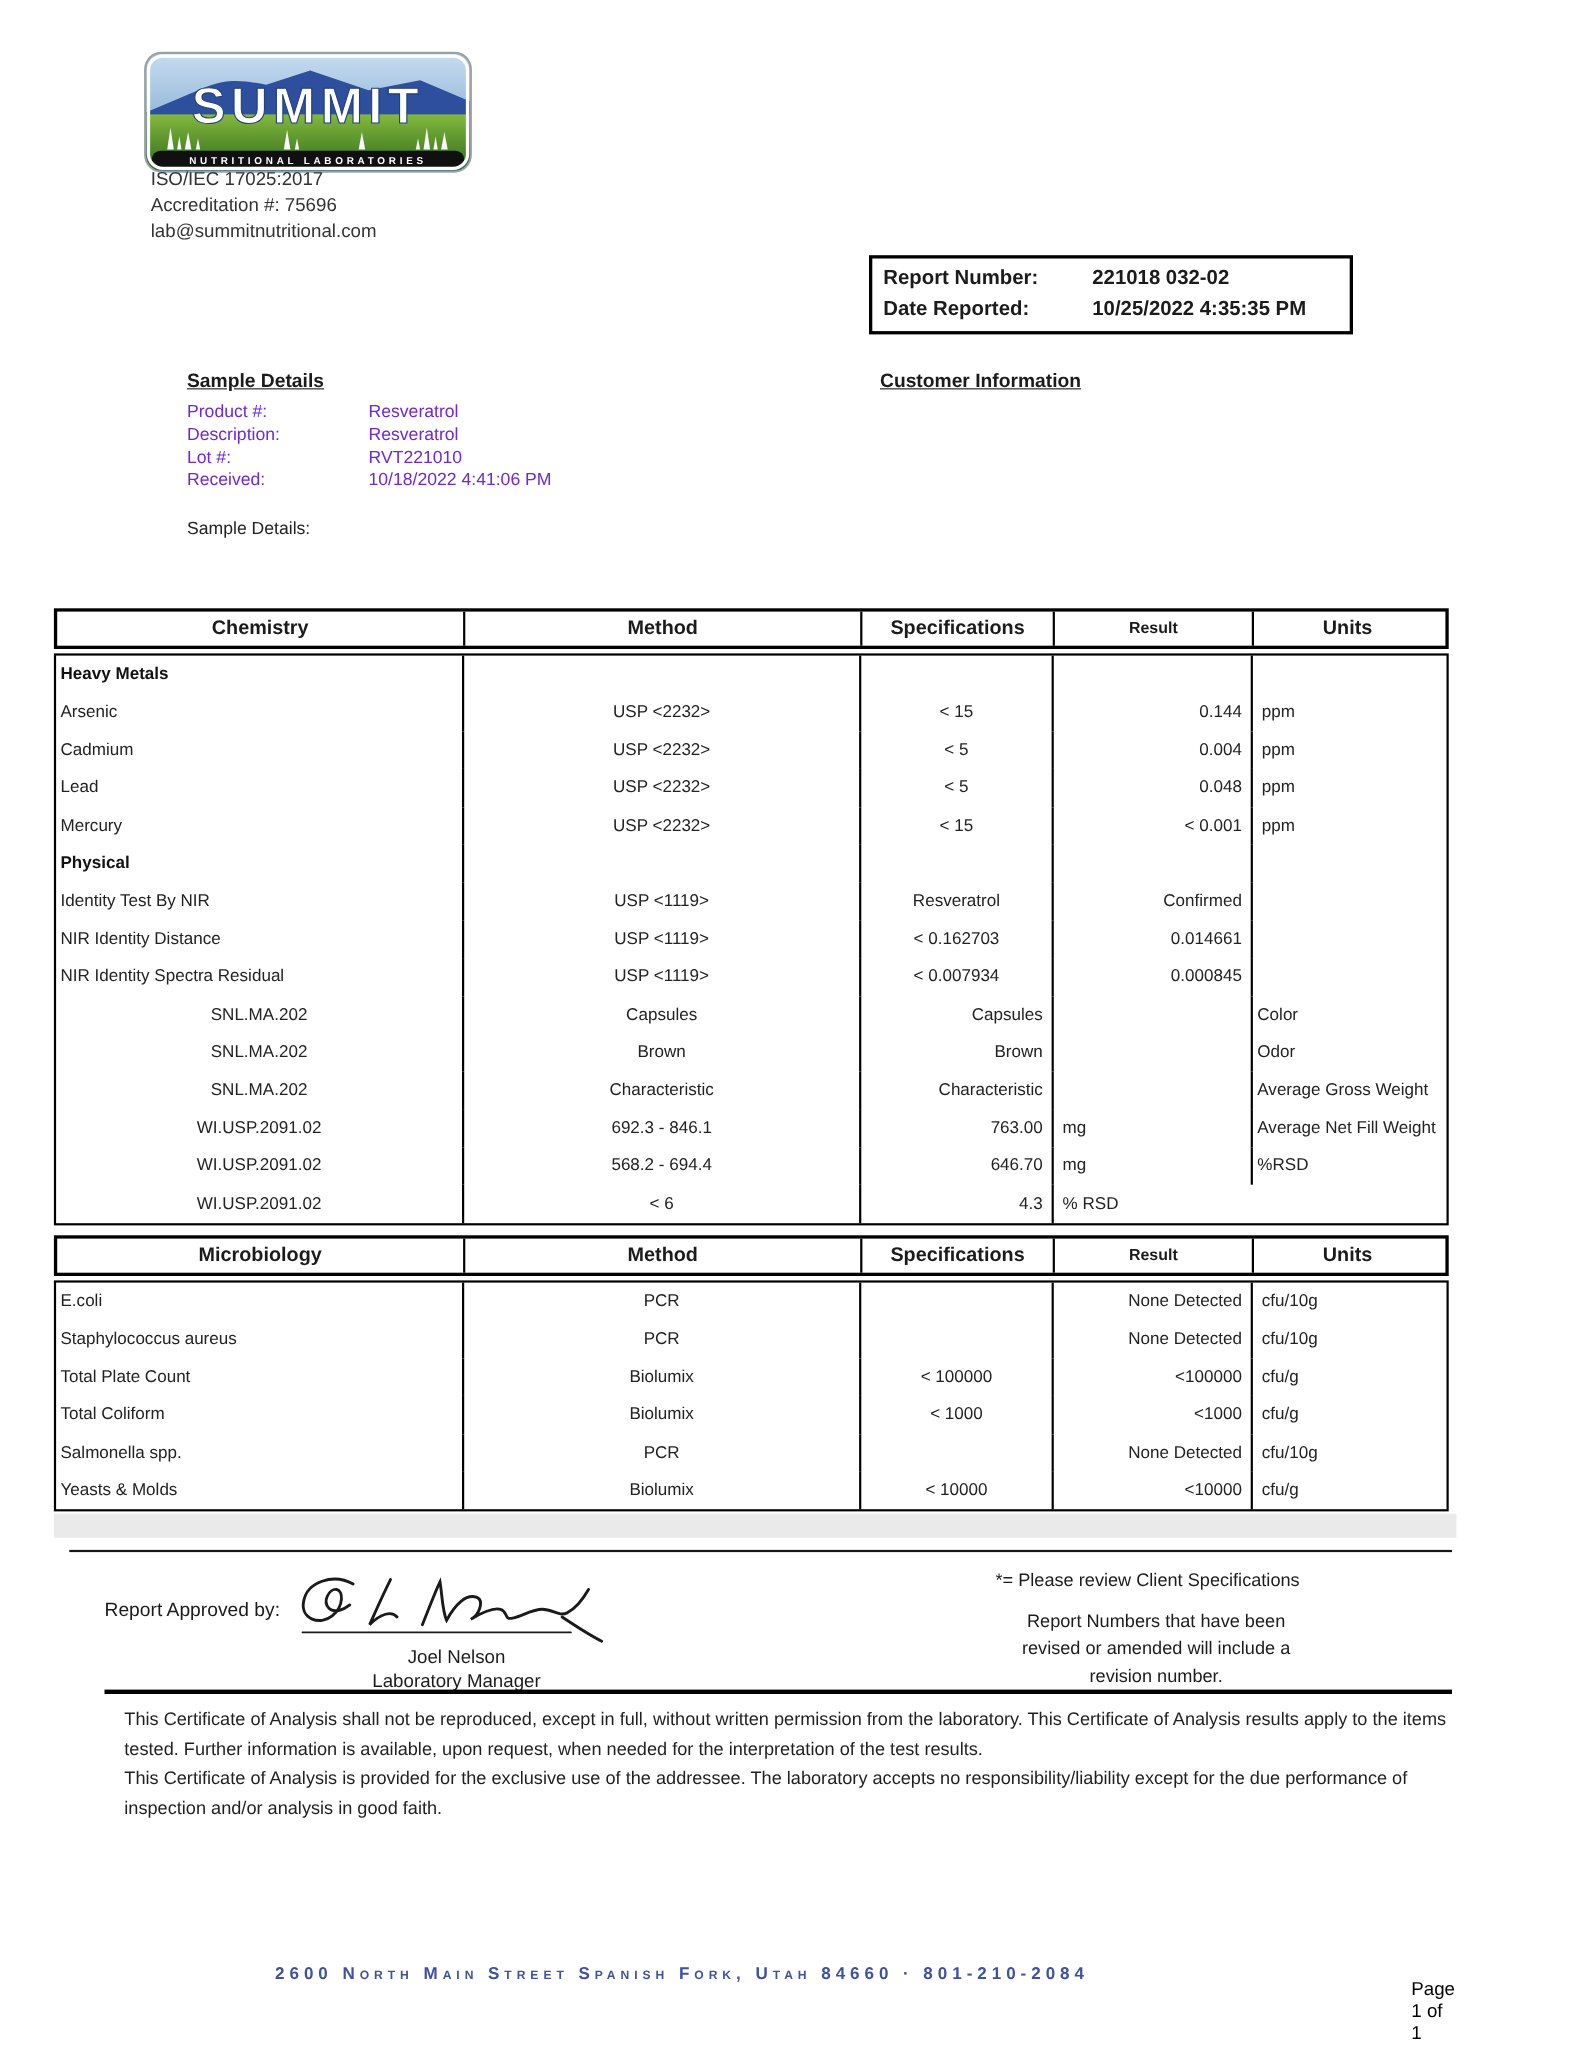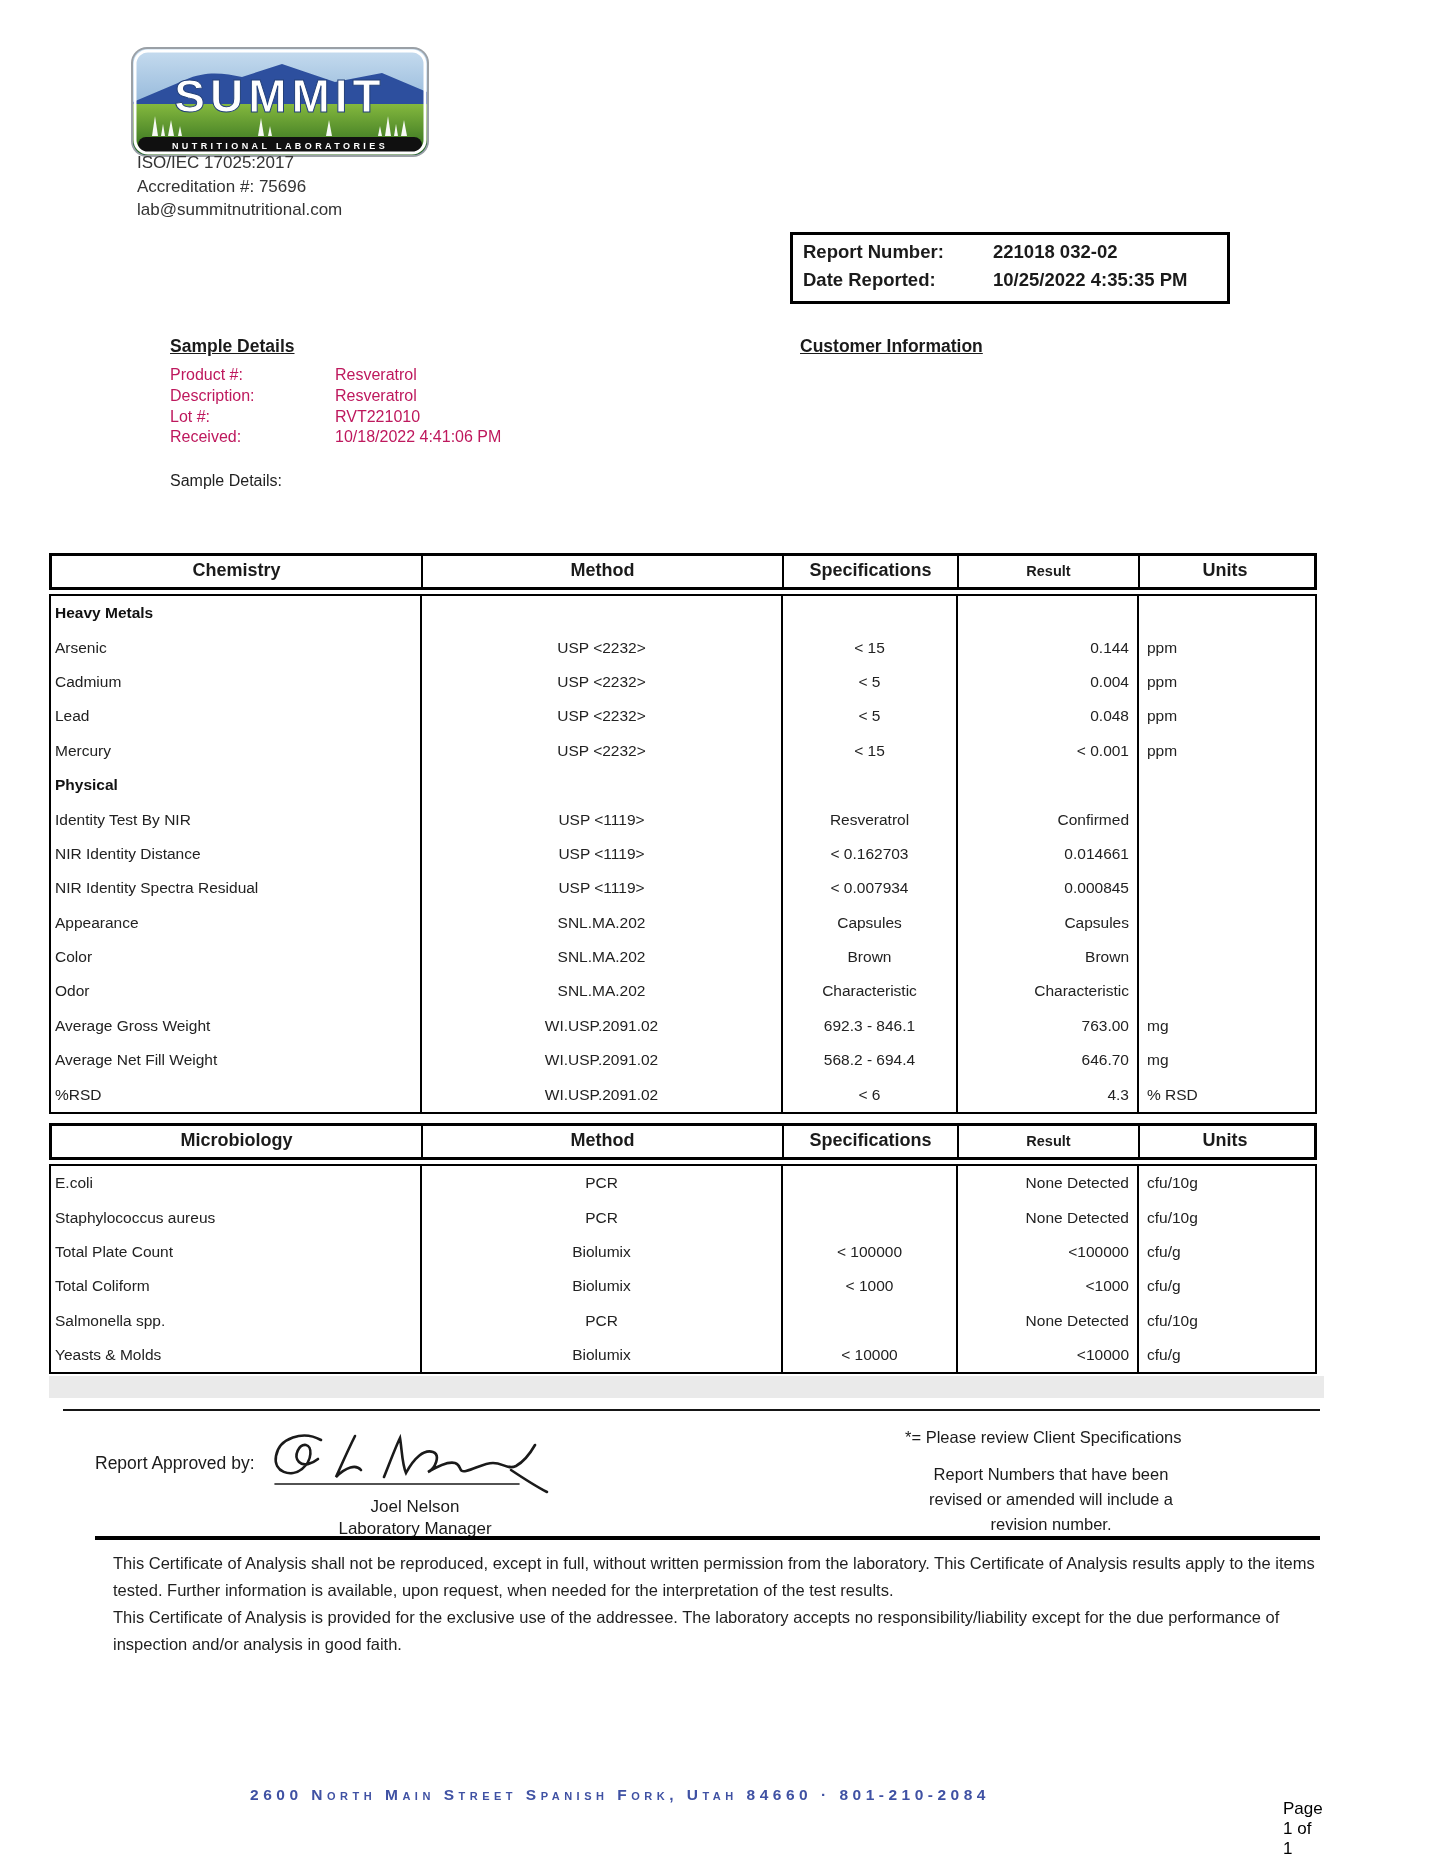--- a/index.html
+++ b/index.html
@@ -9,21 +9,21 @@
   
   .logo{position:absolute;left:130px;top:46px;width:300px;height:112px;}
   .iso-block{position:absolute;left:137px;top:151px;font-size:17px;line-height:23.5px;color:#333;}
   .report-box{position:absolute;left:790px;top:232px;width:440px;height:72px;border:3px solid #000;
               box-sizing:border-box;padding:6px 10px 0 10px;display:grid;
               grid-template-columns:190px 1fr;grid-auto-rows:28px;font-size:18.5px;font-weight:bold;}
 
   
   .section-heading{font-size:17.5px;font-weight:bold;text-decoration:underline;margin:0 0 9px 0;}
   .sample{position:absolute;left:170px;top:336px;}
-  .kv-row{display:flex;height:20.8px;font-size:16px;color:#be185d;}
+  .kv-row{display:flex;height:20.8px;font-size:16px;color:#6d28d9;}
   .kv-label{width:165px;}
   .kv-value{white-space:nowrap;}
   .sample-extra{position:absolute;left:170px;top:472px;font-size:16px;color:#222;}
   .customer{position:absolute;left:800px;top:336px;}
   .cust-line{height:20.8px;font-size:16px;color:#222;white-space:nowrap;}
 
   .doc-title{position:absolute;left:0;right:0;top:527px;text-align:center;font-size:22.5px;color:#111;}
 
   
   .tbl{position:absolute;left:49px;width:1268px;}
@@ -197,21 +197,20 @@
         <div class="td c-name">NIR Identity Distance</div>
         <div class="td c-method">USP &lt;1119&gt;</div>
         <div class="td c-spec">&lt; 0.162703</div>
         <div class="td c-result">0.014661</div>
         <div class="td c-units"></div>
         <div class="td c-name">NIR Identity Spectra Residual</div>
         <div class="td c-method">USP &lt;1119&gt;</div>
         <div class="td c-spec">&lt; 0.007934</div>
         <div class="td c-result">0.000845</div>
         <div class="td c-units"></div>
-        <div class="td c-name">Appearance</div>
         <div class="td c-method">SNL.MA.202</div>
         <div class="td c-spec">Capsules</div>
         <div class="td c-result">Capsules</div>
         <div class="td c-units"></div>
         <div class="td c-name">Color</div>
         <div class="td c-method">SNL.MA.202</div>
         <div class="td c-spec">Brown</div>
         <div class="td c-result">Brown</div>
         <div class="td c-units"></div>
         <div class="td c-name">Odor</div>

